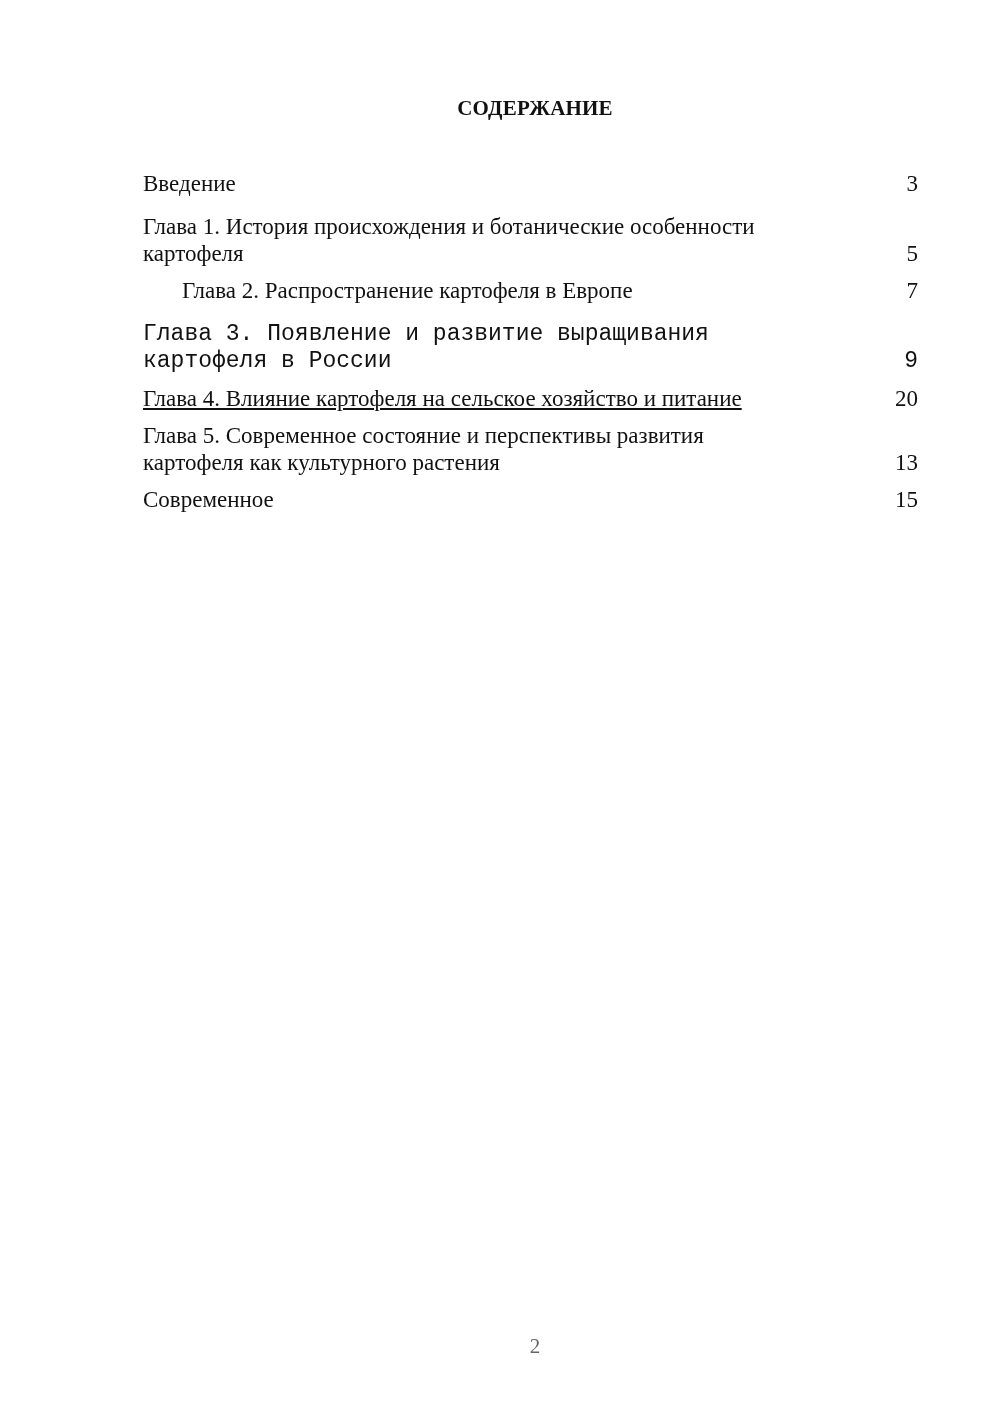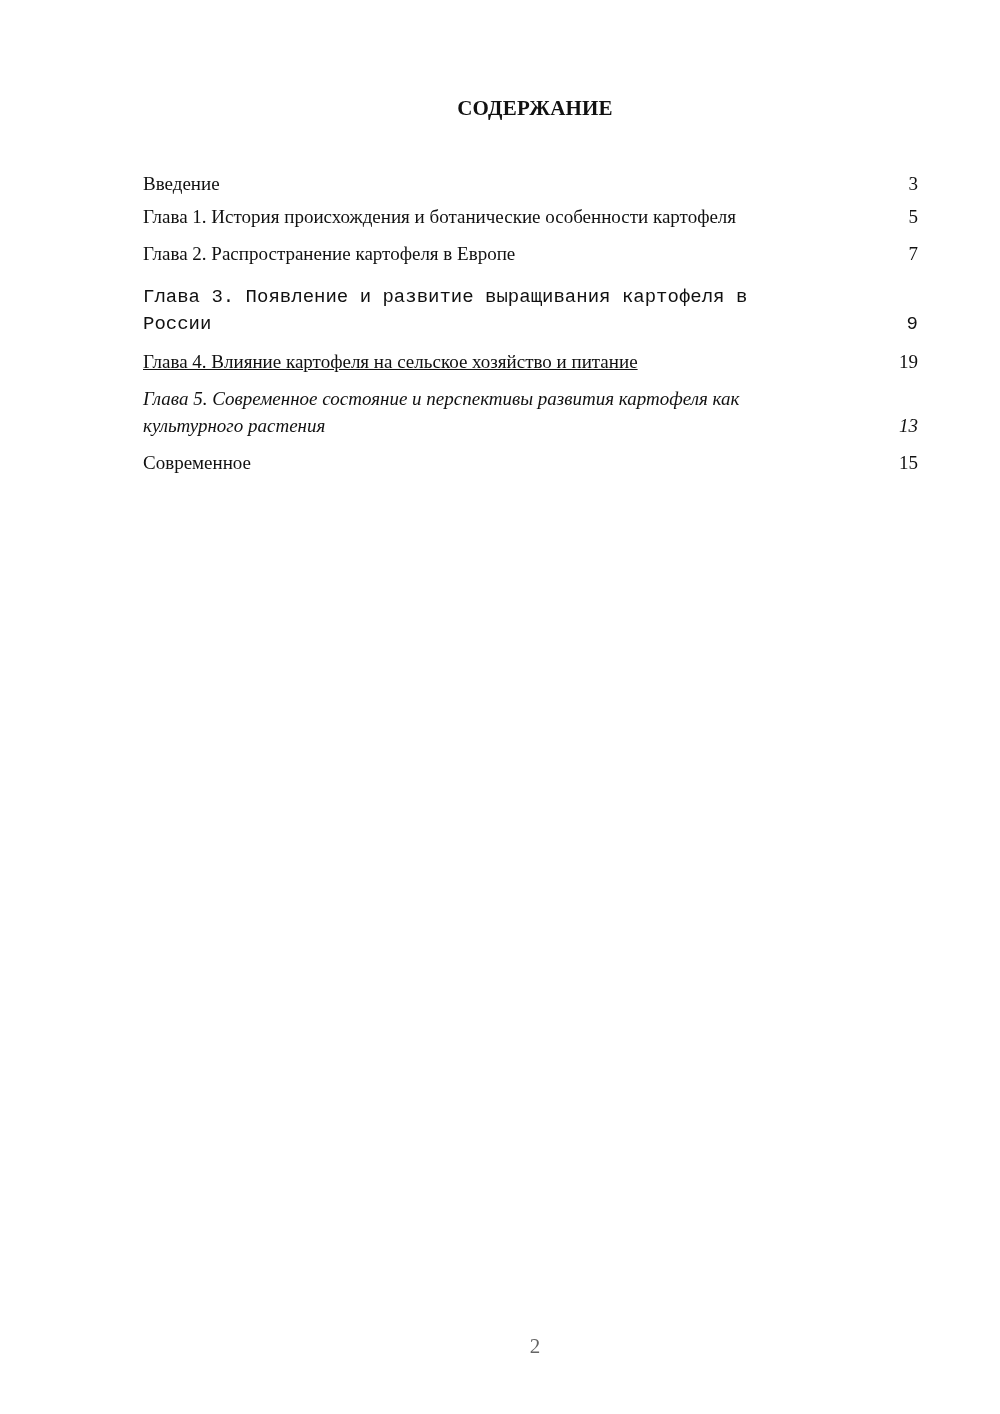--- a/index.html
+++ b/index.html
@@ -6,56 +6,56 @@
     body {
       width: 1000px; height: 1414px; background: #ffffff;
       font-family: "Liberation Serif", "DejaVu Serif", serif;
       color: #111111; position: relative; overflow: hidden;
     }
     .title {
       position: absolute; top: 96px; left: 0; width: 1070px;
       text-align: center; font-weight: bold; font-size: 21px; letter-spacing: 0.2px;
     }
     .toc { position: absolute; left: 143px; width: 775px; top: 170px; }
-    .entry { position: relative; font-size: 19px; line-height: 27px; }
+    .entry { position: relative; font-size: 23px; line-height: 27px; }
     .entry .text { display: block; width: 680px; }
     .entry .page { position: absolute; right: 0; bottom: 0; }
     .page-number {
       position: absolute; top: 1334px; left: 0; width: 1070px; text-align: center;
       font-size: 21px; color: #666666;
     }
   </style>
 </head>
 <body>
 
 <div>
   <div class="title">СОДЕРЖАНИЕ</div>
 
   <div class="toc">
     <div class="entry" style="margin-top:0;">
       <span class="text">Введение</span>
       <span class="page">3</span>
     </div>
-    <div class="entry" style="margin-top:6px;">
+    <div class="entry" style="margin-top:16px;">
       <span class="text" style="width:670px;">Глава 1. История происхождения и ботанические особенности картофеля</span>
       <span class="page">5</span>
     </div>
-    <div class="entry" style="margin-top:10px;">
+    <div class="entry" style="margin-top:10px;margin-left:39px;">
       <span class="text">Глава 2. Распространение картофеля в Европе</span>
       <span class="page">7</span>
     </div>
     <div class="entry" style="margin-top:17px;font-family:Liberation Mono, monospace;">
       <span class="text" style="width:630px;">Глава 3. Появление и развитие выращивания картофеля в России</span>
       <span class="page">9</span>
     </div>
     <div class="entry" style="margin-top:10px;text-decoration:underline;">
       <span class="text">Глава 4. Влияние картофеля на сельское хозяйство и питание</span>
-      <span class="page">19</span>
+      <span class="page">20</span>
     </div>
-    <div class="entry" style="margin-top:10px;font-style:italic;">
+    <div class="entry" style="margin-top:10px;">
       <span class="text" style="width:620px;">Глава 5. Современное состояние и перспективы развития картофеля как культурного растения</span>
       <span class="page">13</span>
     </div>
     <div class="entry" style="margin-top:10px;">
       <span class="text">Современное</span>
       <span class="page">15</span>
     </div>
   </div>
 
   <div class="page-number">2</div>

